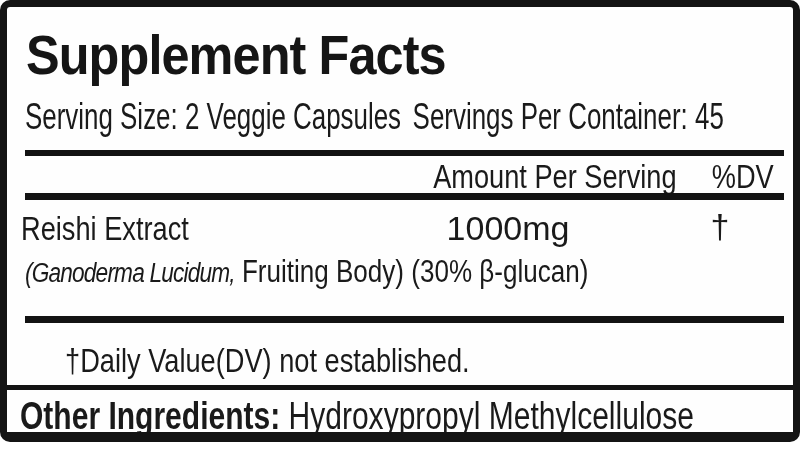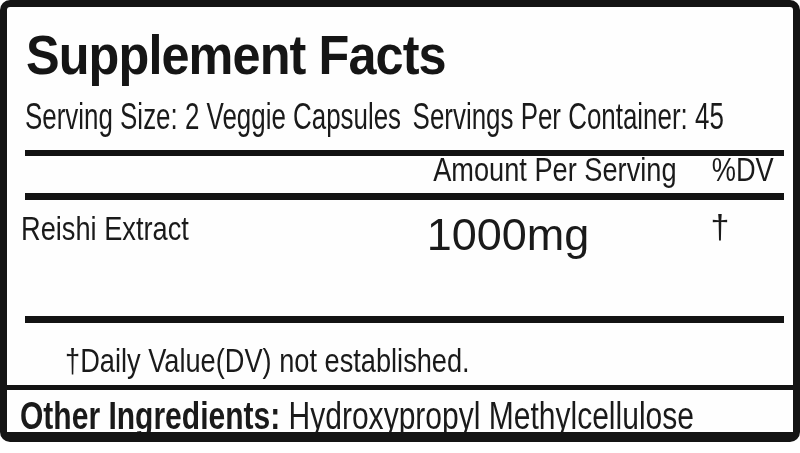--- a/index.html
+++ b/index.html
@@ -43,27 +43,27 @@
 
   .bar {
     position: absolute; left: 25px; right: 16px;
     background: #131313; z-index: 1;
   }
   .bar1 { top: 150px; height: 6px; }
   .bar2 { top: 193px; height: 7px; }
   .bar3 { top: 316px; height: 7px; }
   .rule-other { position: absolute; left: 0; right: 0; top: 385px; height: 5px; background: #131313; }
 
-  .header-row { top: 150px; right: 26px; font-size: 34px; text-decoration: underline; }
+  .header-row { top: 157px; right: 26px; font-size: 34px; text-decoration: underline; }
   .header-row .condR { transform: scaleX(0.80); }
   .header-row .inner { display: flex; gap: 44px; }
 
   .ing-name { top: 209px; left: 21px; font-size: 34px; }
   .ing-name .condL { transform: scaleX(0.80); }
-  .ing-amount { top: 209px; left: 508px; transform: translateX(-50%); font-size: 45px; }
+  .ing-amount { top: 209px; left: 508px; transform: translateX(-50%); font-size: 34px; }
   .ing-dv { top: 207px; left: 720px; transform: translateX(-50%); font-size: 34px; }
 
   .ing-detail { top: 254px; left: 25px; font-size: 31px; }
   .ing-detail .condL { transform: scaleX(0.84); }
   .ing-detail .latin-italic {
     font-style: italic;
     font-size: 27px;
     letter-spacing: -1px;
   }
 
@@ -102,20 +102,25 @@
   </div>
 
   <div class="bar bar2"></div>
 
   <div class="abs ing-name">
     <span class="condL">Reishi Extract</span>
   </div>
   <div class="abs ing-amount">1000mg</div>
   <div class="abs ing-dv">†</div>
 
+  <div class="abs ing-detail">
+    <span class="condL">
+      <span class="latin-italic">(Ganoderma Lucidum,</span><span> Fruiting Body) (30% β-glucan)</span>
+    </span>
+  </div>
 
   <div class="bar bar3"></div>
 
   <div class="abs footnote">
     <span class="condL">†Daily Value(DV) not established.</span>
   </div>
 
   <div class="rule-other"></div>
 
   <div class="abs other-row">

